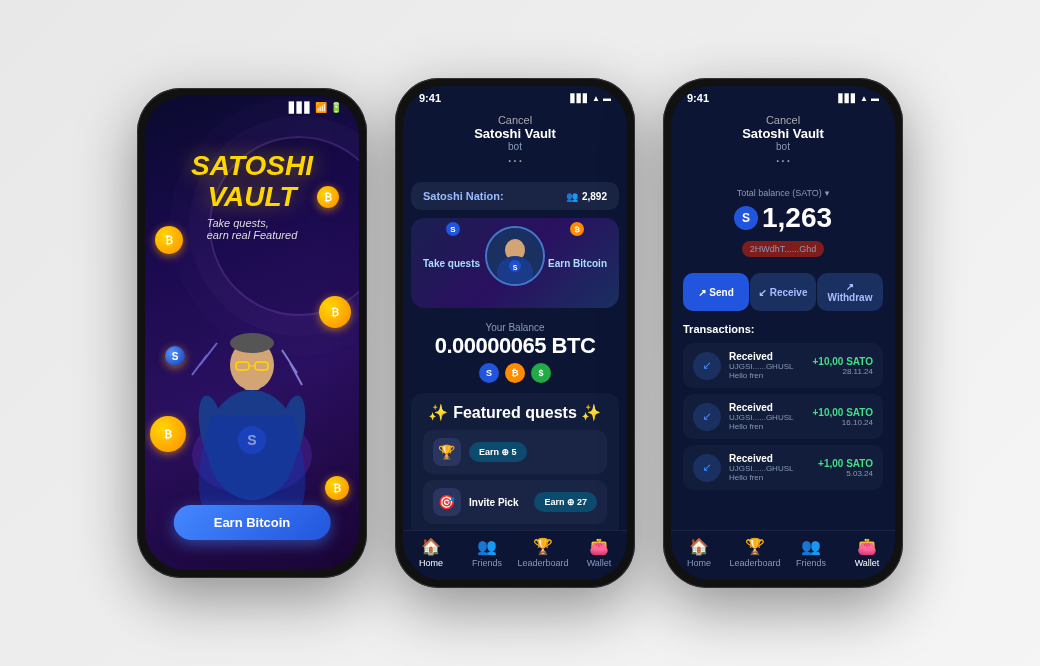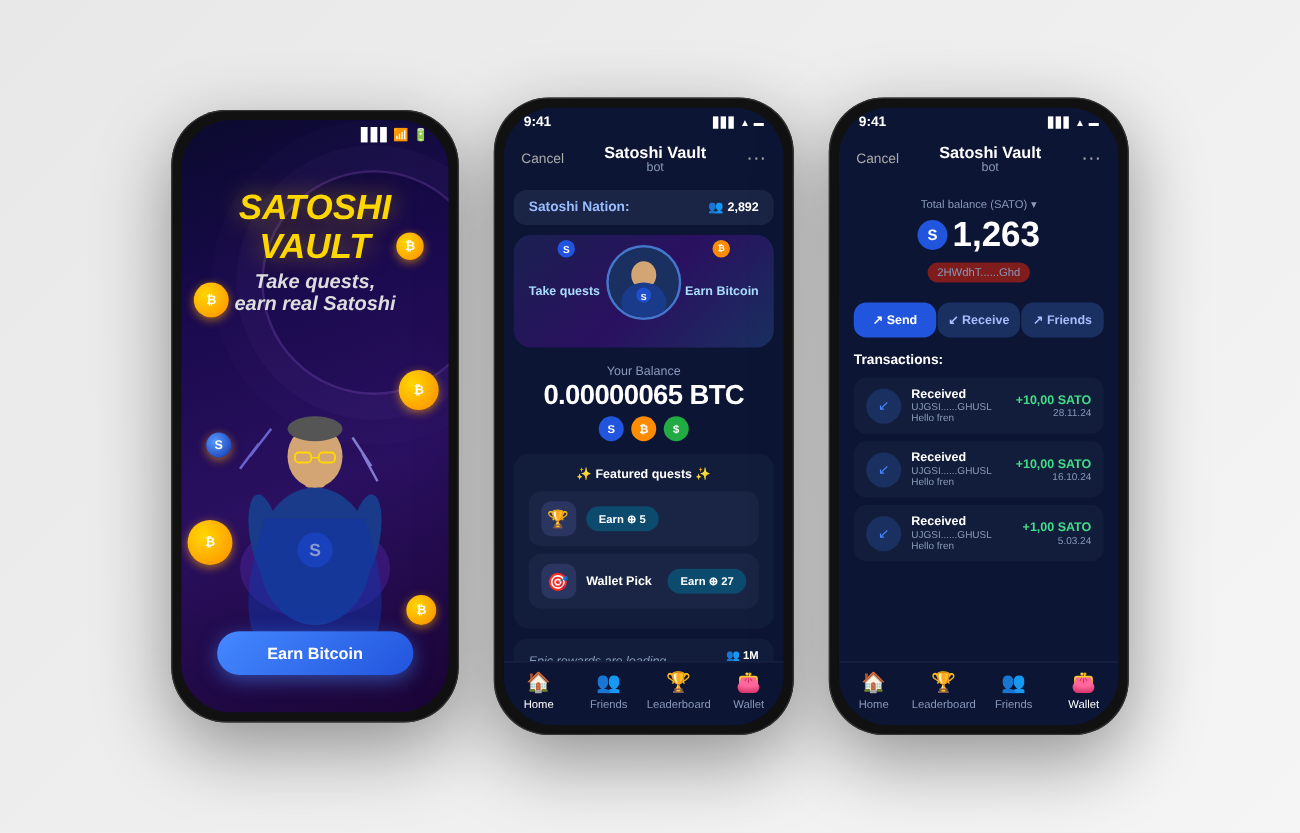--- a/index.html
+++ b/index.html
@@ -97,27 +97,26 @@
       font-size: 28px;
       font-weight: 900;
       color: #FFD700;
       text-transform: uppercase;
       line-height: 1.1;
       text-shadow: 0 0 20px rgba(255,215,0,0.5);
       font-style: italic;
     }
 
     .phone1-subtitle {
-      font-size: 16px;
+      font-size: 11px;
       color: #ddd;
-      text-align: center;
+      text-align: left;
       margin-top: 4px;
       font-style: italic;
       z-index: 2;
-      font-weight: bold;
     }
 
     
     .btc-coin {
       position: absolute;
       border-radius: 50%;
       background: radial-gradient(circle at 35% 35%, #FFD700, #FF8C00);
       display: flex;
       align-items: center;
       justify-content: center;
@@ -156,20 +155,21 @@
       flex-direction: column;
     }
 
     .nav-bar {
       display: flex;
       align-items: center;
       justify-content: space-between;
       padding: 28px 14px 8px;
       color: white;
       font-size: 11px;
+      flex-direction: column;
     }
 
     .nav-bar .nav-cancel { color: #aaa; }
     .nav-bar .nav-title { text-align: center; }
     .nav-bar .nav-title-main { font-size: 13px; font-weight: 700; color: white; }
     .nav-bar .nav-title-sub { font-size: 10px; color: #8899bb; }
     .nav-bar .nav-more { color: #aaa; font-size: 16px; }
 
     .satoshi-nation-bar {
       background: #1a2545;
@@ -247,21 +247,21 @@
     .featured-section {
       margin: 4px 8px;
       background: #111d3a;
       border-radius: 12px;
       padding: 10px 12px;
     }
 
     .featured-title {
       text-align: center;
       color: white;
-      font-size: 10px;
+      font-size: 16px;
       font-weight: 700;
       margin-bottom: 8px;
     }
 
     .quest-item {
       background: #1a2545;
       border-radius: 10px;
       padding: 8px 10px;
       margin-bottom: 6px;
       display: flex;
@@ -495,21 +495,21 @@
         </div>
 
         <div class="phone1-bg-circles"></div>
 
         <div class="phone1-title">
           <div class="phone1-title-text">SATOSHI</div>
           <div class="phone1-title-text">VAULT</div>
         </div>
         <div class="phone1-subtitle">
           <div>Take quests,</div>
-          <div>earn real Satoshi</div>
+          <div>earn real Featured</div>
         </div>
 
         <div class="btc-coin float-coin-1">₿</div>
         <div class="btc-coin float-coin-2">₿</div>
         <div class="btc-coin float-coin-3">₿</div>
         <div class="btc-coin float-coin-4">₿</div>
         <div class="btc-coin float-coin-5">₿</div>
         <div class="btc-coin float-coin-6 s-coin">S</div>
 
         <div class="hero-illustration">
@@ -611,21 +611,21 @@
           <div class="featured-title">✨ Featured quests ✨</div>
 
           <div class="quest-item">
             <div class="quest-icon">🏆</div>
             <button class="earn-btn">Earn ⊕ 5</button>
           </div>
 
           <div class="quest-item">
             <div class="quest-icon">🎯</div>
             <div class="quest-text">
-              <div class="quest-name">Wallet Pick</div>
+              <div class="quest-name">Invite Pick</div>
             </div>
             <button class="earn-btn">Earn ⊕ 27</button>
           </div>
         </div>
 
         <div class="rewards-bar">
           <span class="rewards-text">Epic rewards are loading...</span>
           <div class="rewards-count">
             👥 <span>1M</span><br>
             <span>to unlock!</span>
@@ -684,21 +684,21 @@
           <div class="wallet-amount">
             <div class="sato-icon-big">S</div>
             <span>1,263</span>
           </div>
           <div class="wallet-address">2HWdhT......Ghd</div>
         </div>
 
         <div class="action-buttons">
           <button class="action-btn send">↗ Send</button>
           <button class="action-btn receive">↙ Receive</button>
-          <button class="action-btn withdraw">↗ Friends</button>
+          <button class="action-btn withdraw">↗ Withdraw</button>
         </div>
 
         <div class="transactions-section">
           <div class="trans-title">Transactions:</div>
 
           <div class="trans-item">
             <div class="trans-icon">↙</div>
             <div class="trans-details">
               <div class="trans-type">Received</div>
               <div class="trans-addr">UJGSI......GHUSL</div>

